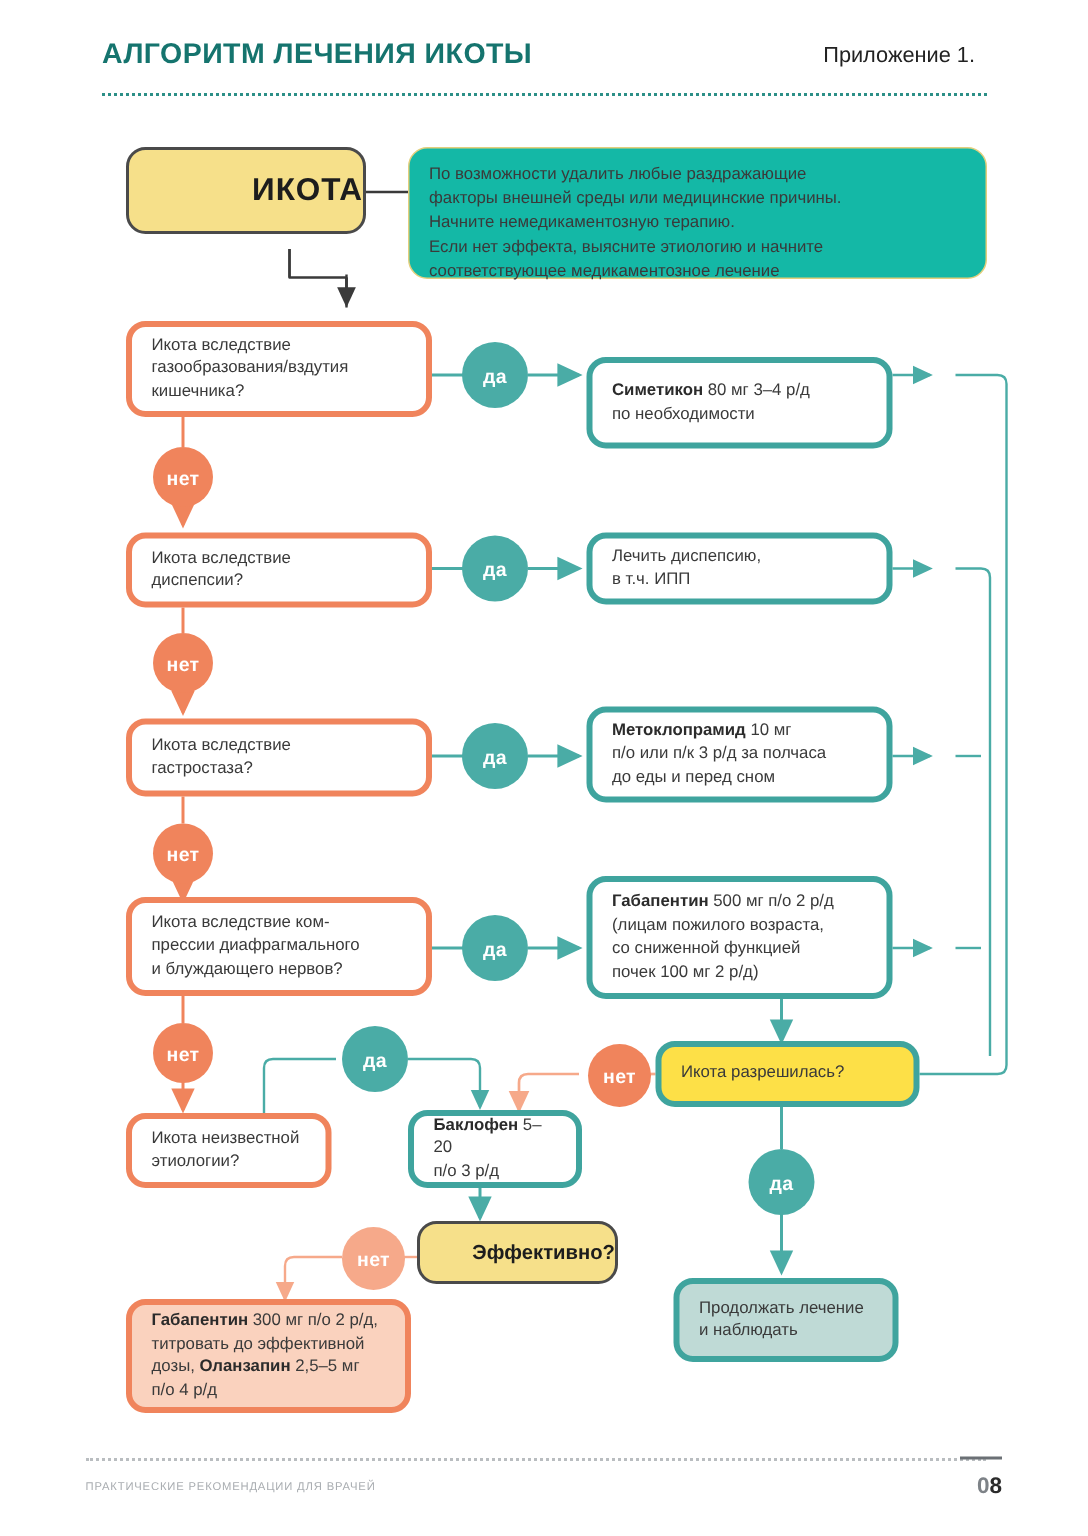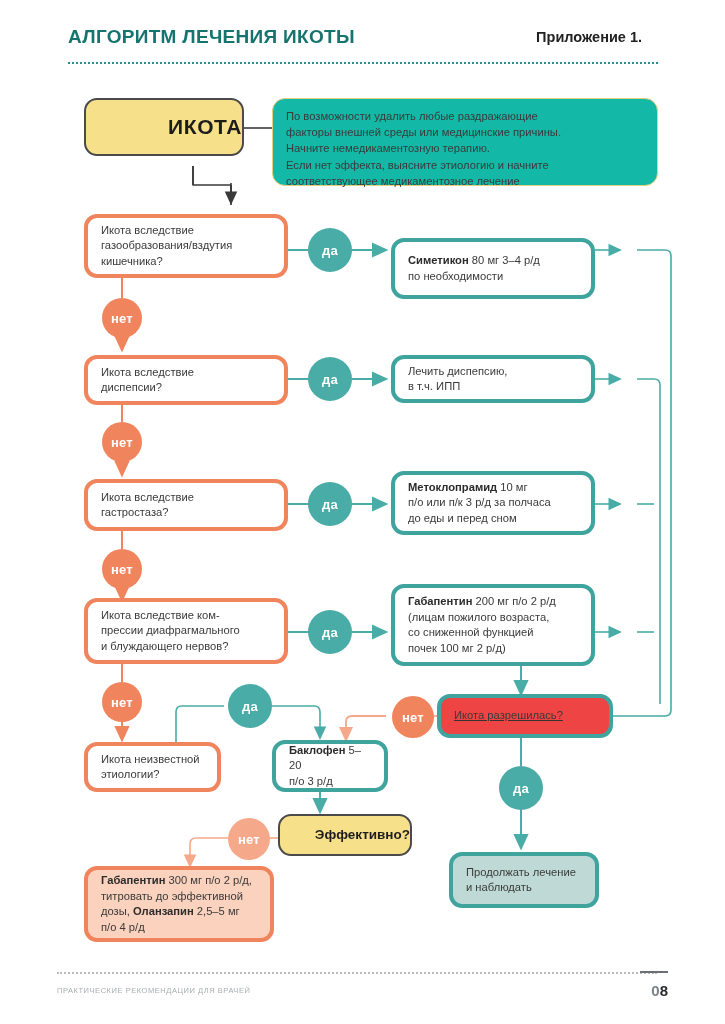--- a/index.html
+++ b/index.html
@@ -11,22 +11,22 @@
   #chart-root{position:absolute;left:0;top:0;width:725px;height:1024px;}
 
   
   .hdr{position:absolute;left:68px;top:26px;width:590px;height:30px;}
   .hdr-title{
     position:absolute;left:0;top:0;
     font-size:19px;font-weight:bold;letter-spacing:.3px;
     color:#15746E;white-space:nowrap;
   }
   .hdr-sub{
-    position:absolute;right:16px;top:3px;
-    font-size:14.5px;font-weight:bold;color:#222222;white-space:nowrap;
+    position:absolute;right:8px;top:3px;
+    font-size:14.5px;font-weight:normal;color:#222222;white-space:nowrap;
   }
   .hdr-rule{
     position:absolute;left:68px;top:62px;width:590px;height:0;
     border-top:2.5px dotted #2C8F87;
   }
 
   
   .ftr-dots{
     position:absolute;left:57px;top:972px;width:600px;height:0;
     border-top:2px dotted #b9bdc0;
@@ -79,23 +79,22 @@
   }
 
   
   .n-teal{
     background:#ffffff;border:4px solid #3FA49E;border-radius:13px;
     padding:6px 13px;
   }
 
   
   .n-tealfill{
-    background:#ef4444;border:4px solid #3FA49E;border-radius:13px;
+    background:#fde047;border:4px solid #3FA49E;border-radius:13px;
     padding:6px 13px;
-    text-decoration:underline;
   }
   
   .n-tealsoft{
     background:#BFDAD6;border:4px solid #3FA49E;border-radius:13px;
     padding:6px 13px;
   }
   
   .n-pink{
     background:#FAD2BE;border:4px solid #F0845C;border-radius:13px;
     padding:6px 13px;
@@ -256,21 +255,21 @@
   <div class="node n-orange" style="left:84px;top:598px;width:204px;height:66px;">
     <span class="tx">
       <span>Икота вследствие ком-</span><br>
       <span>прессии диафрагмального</span><br>
       <span>и блуждающего нервов?</span>
     </span>
   </div>
 
   <div class="node n-teal" style="left:391px;top:584px;width:204px;height:82px;">
     <span class="tx">
-      <b>Габапентин</b><span> 200 мг п/о 2 р/д</span><br>
+      <b>Габапентин</b><span> 500 мг п/о 2 р/д</span><br>
       <span>(лицам пожилого возраста,</span><br>
       <span>со сниженной функцией</span><br>
       <span>почек 100 мг 2 р/д)</span>
     </span>
   </div>
 
   <div class="node n-orange" style="left:84px;top:742px;width:137px;height:50px;">
     <span class="tx">
       <span>Икота неизвестной</span><br>
       <span>этиологии?</span>

